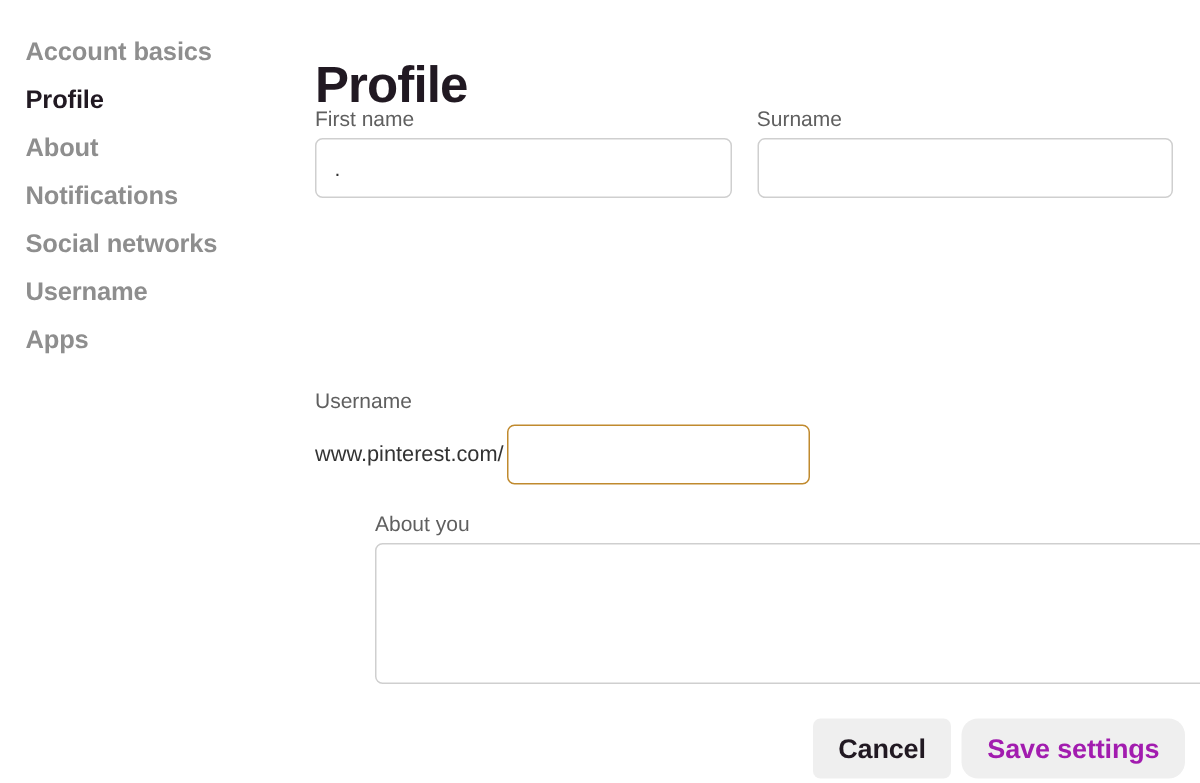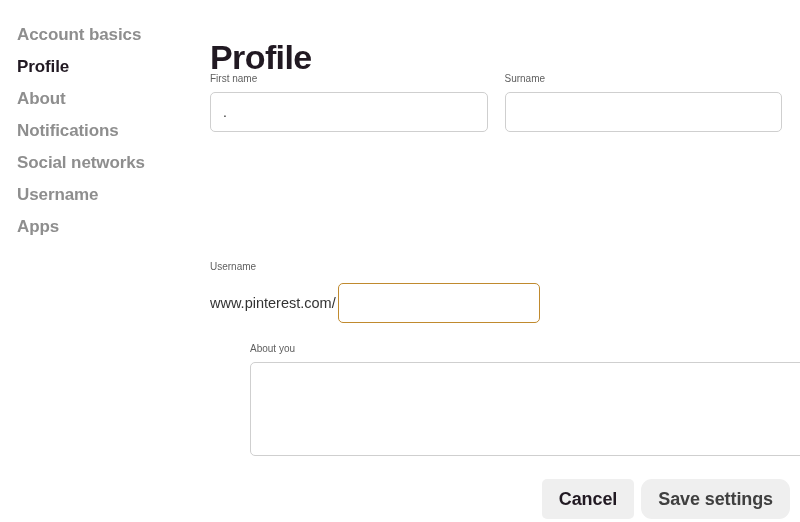--- a/index.html
+++ b/index.html
@@ -57,21 +57,21 @@
     left: 0;
     top: 14px;
     font-size: 34px;
     font-weight: bold;
     color: #211922;
     letter-spacing: -0.6px;
     line-height: 40px;
   }
 
   .field-label {
-    font-size: 10px;
+    font-size: 14px;
     color: #5f5f5f;
     line-height: 18px;
     font-weight: normal;
   }
 
   .txt-input {
     box-sizing: border-box;
     width: 100%;
     height: 40px;
     border: 1px solid #cfcfcf;
@@ -212,21 +212,21 @@
     border: none;
     border-radius: 5px;
     background: #efefef;
     font-family: "Liberation Sans", sans-serif;
     font-size: 18px;
     font-weight: bold;
     letter-spacing: -0.1px;
     cursor: pointer;
   }
   #cancel-button { color: #211922; }
-  #save-settings-button { color: #404040; cursor: default; border-radius: 11px; }
+  #save-settings-button { color: #a21caf; cursor: default; border-radius: 11px; }
 </style>
 </head>
 <body>
 
 <nav id="sidebar">
   <div class="nav-item">
     <span>Account basics</span>
   </div>
   <div class="nav-item active">
     <span>Profile</span>

